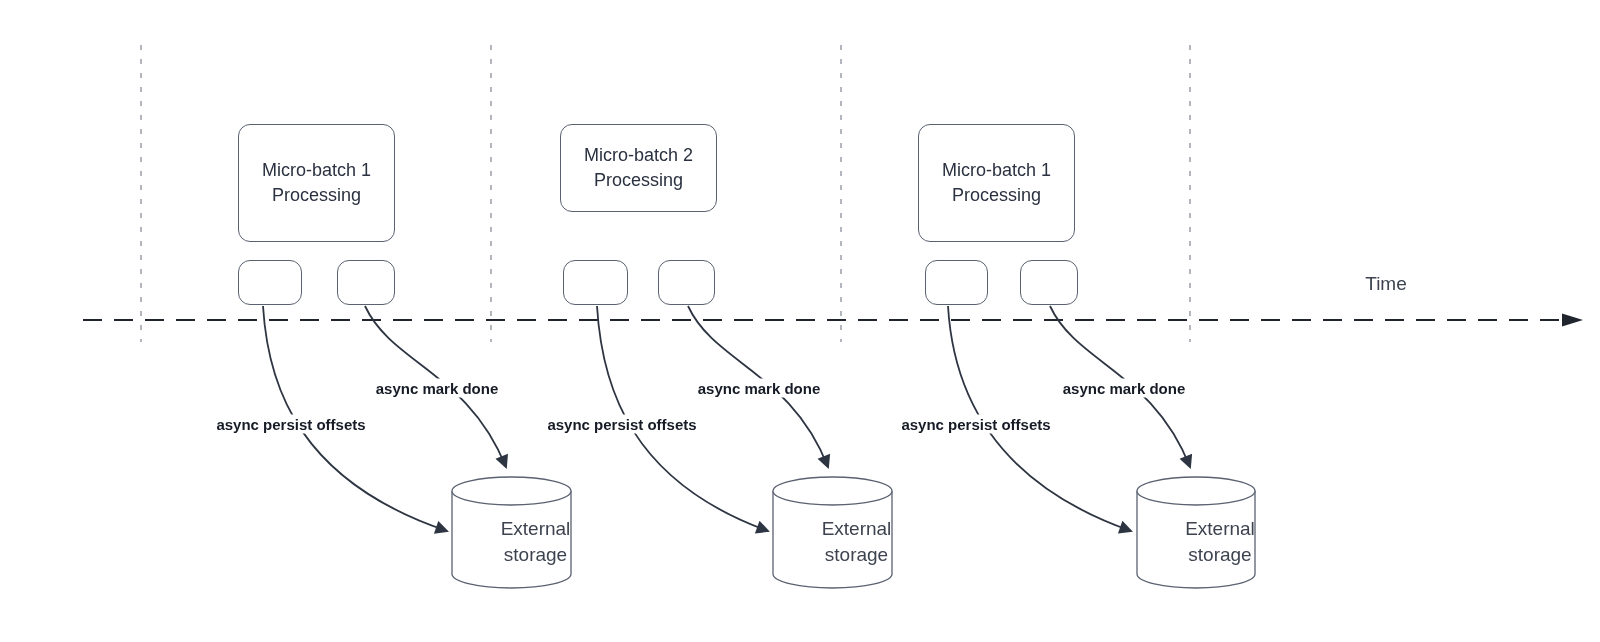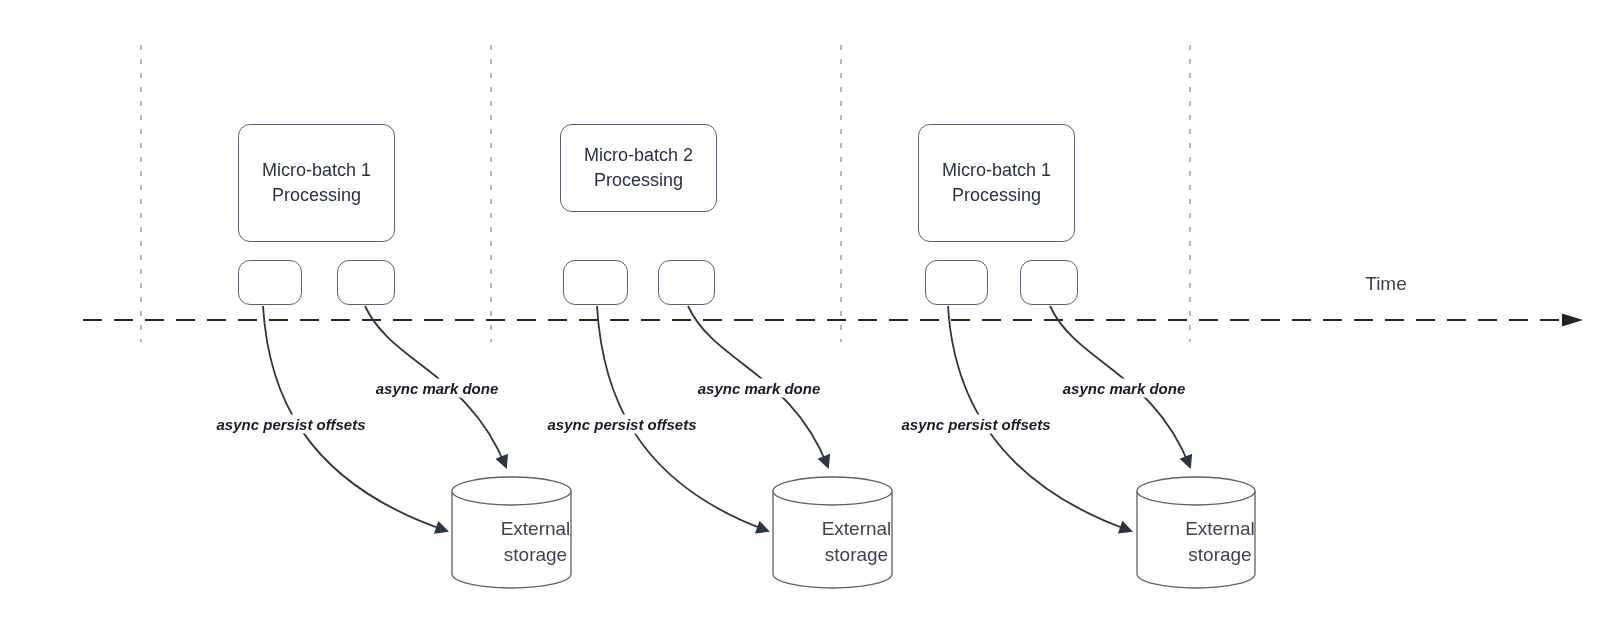--- a/index.html
+++ b/index.html
@@ -19,21 +19,21 @@
     position:absolute;background:#fff;box-sizing:border-box;
     border:1px solid var(--box-border,#5a6170);border-radius:12px;
   }
   .big{
     display:flex;flex-direction:column;align-items:center;justify-content:center;
     font-size:18px;line-height:25px;color:var(--box-text,#2a3140);text-align:center;
   }
   .lbl{
     position:absolute;transform:translate(-50%,-50%);
     font-size:15px;font-weight:bold;color:var(--label-text,#161b26);
-    background:#fff;padding:1px 4px;white-space:nowrap;font-style:italic;
+    background:#fff;padding:1px 4px;white-space:nowrap;
   }
   .cyl-text{
     position:absolute;text-align:center;
     font-size:19px;line-height:26px;color:var(--muted-text,#3d4450);padding-left:24px;
   }
   .time{
     position:absolute;transform:translate(-50%,-50%);
     font-size:19px;color:var(--muted-text,#3d4450);white-space:nowrap;margin-top:16px;
   }
 </style>

